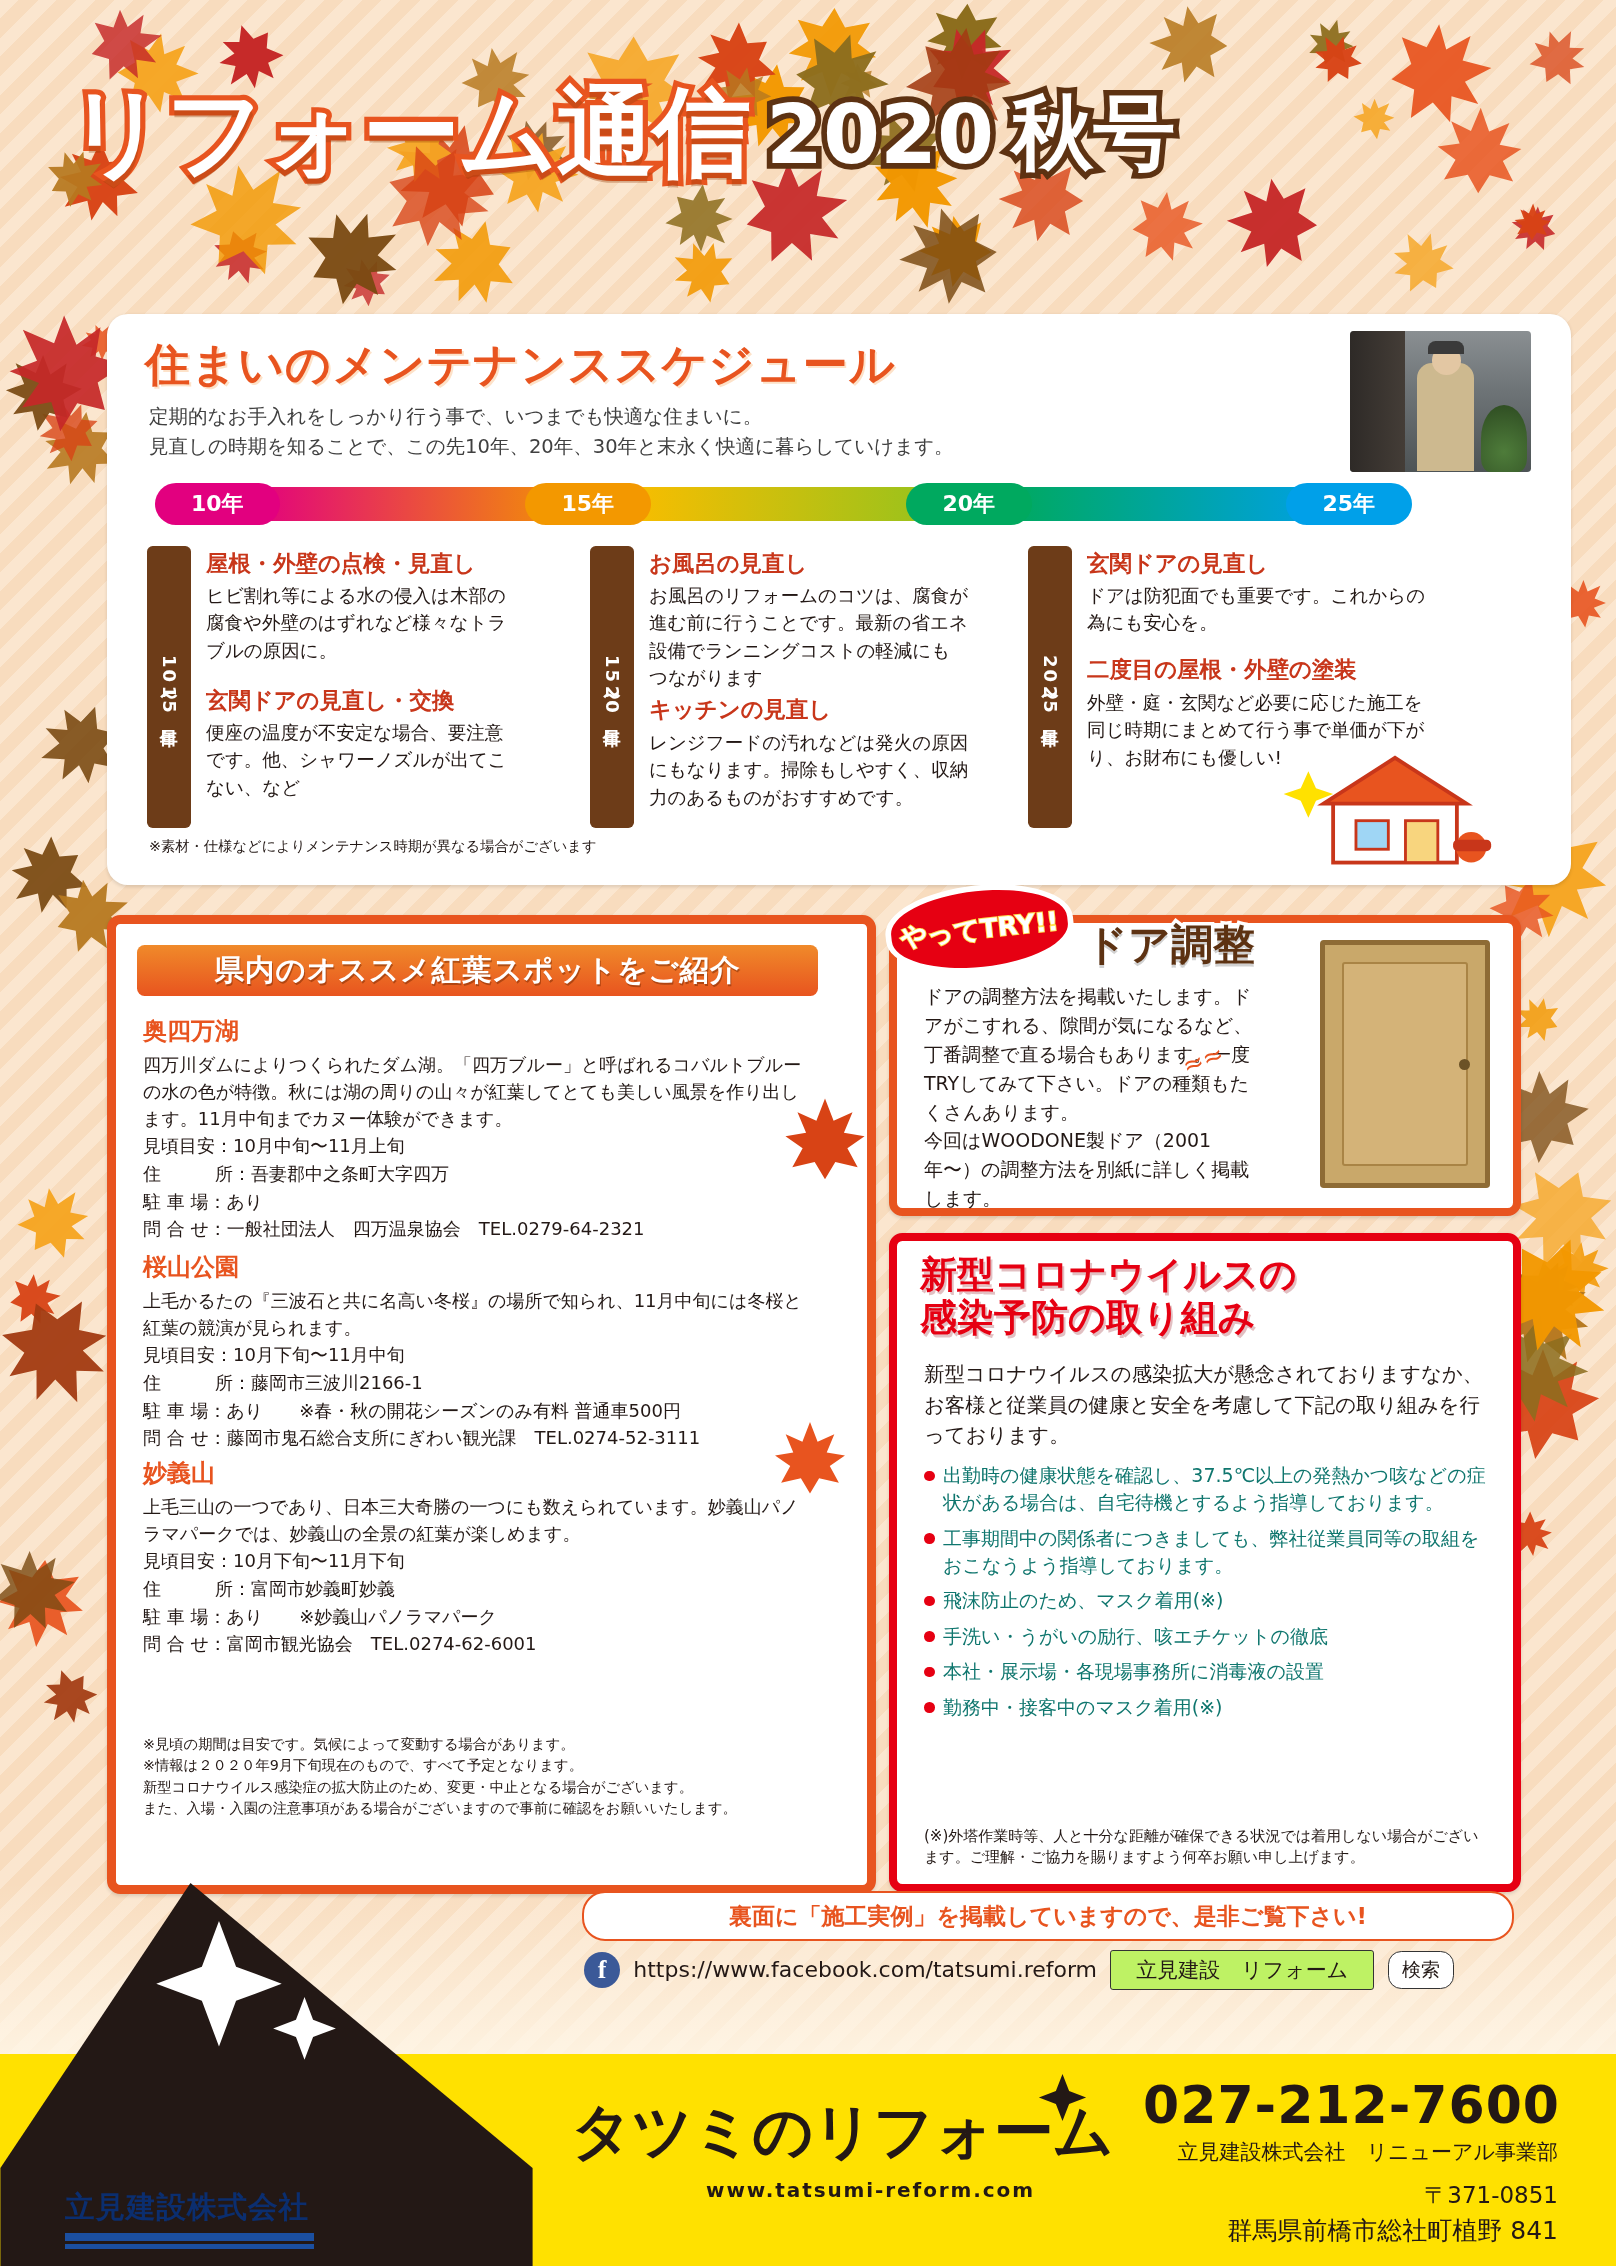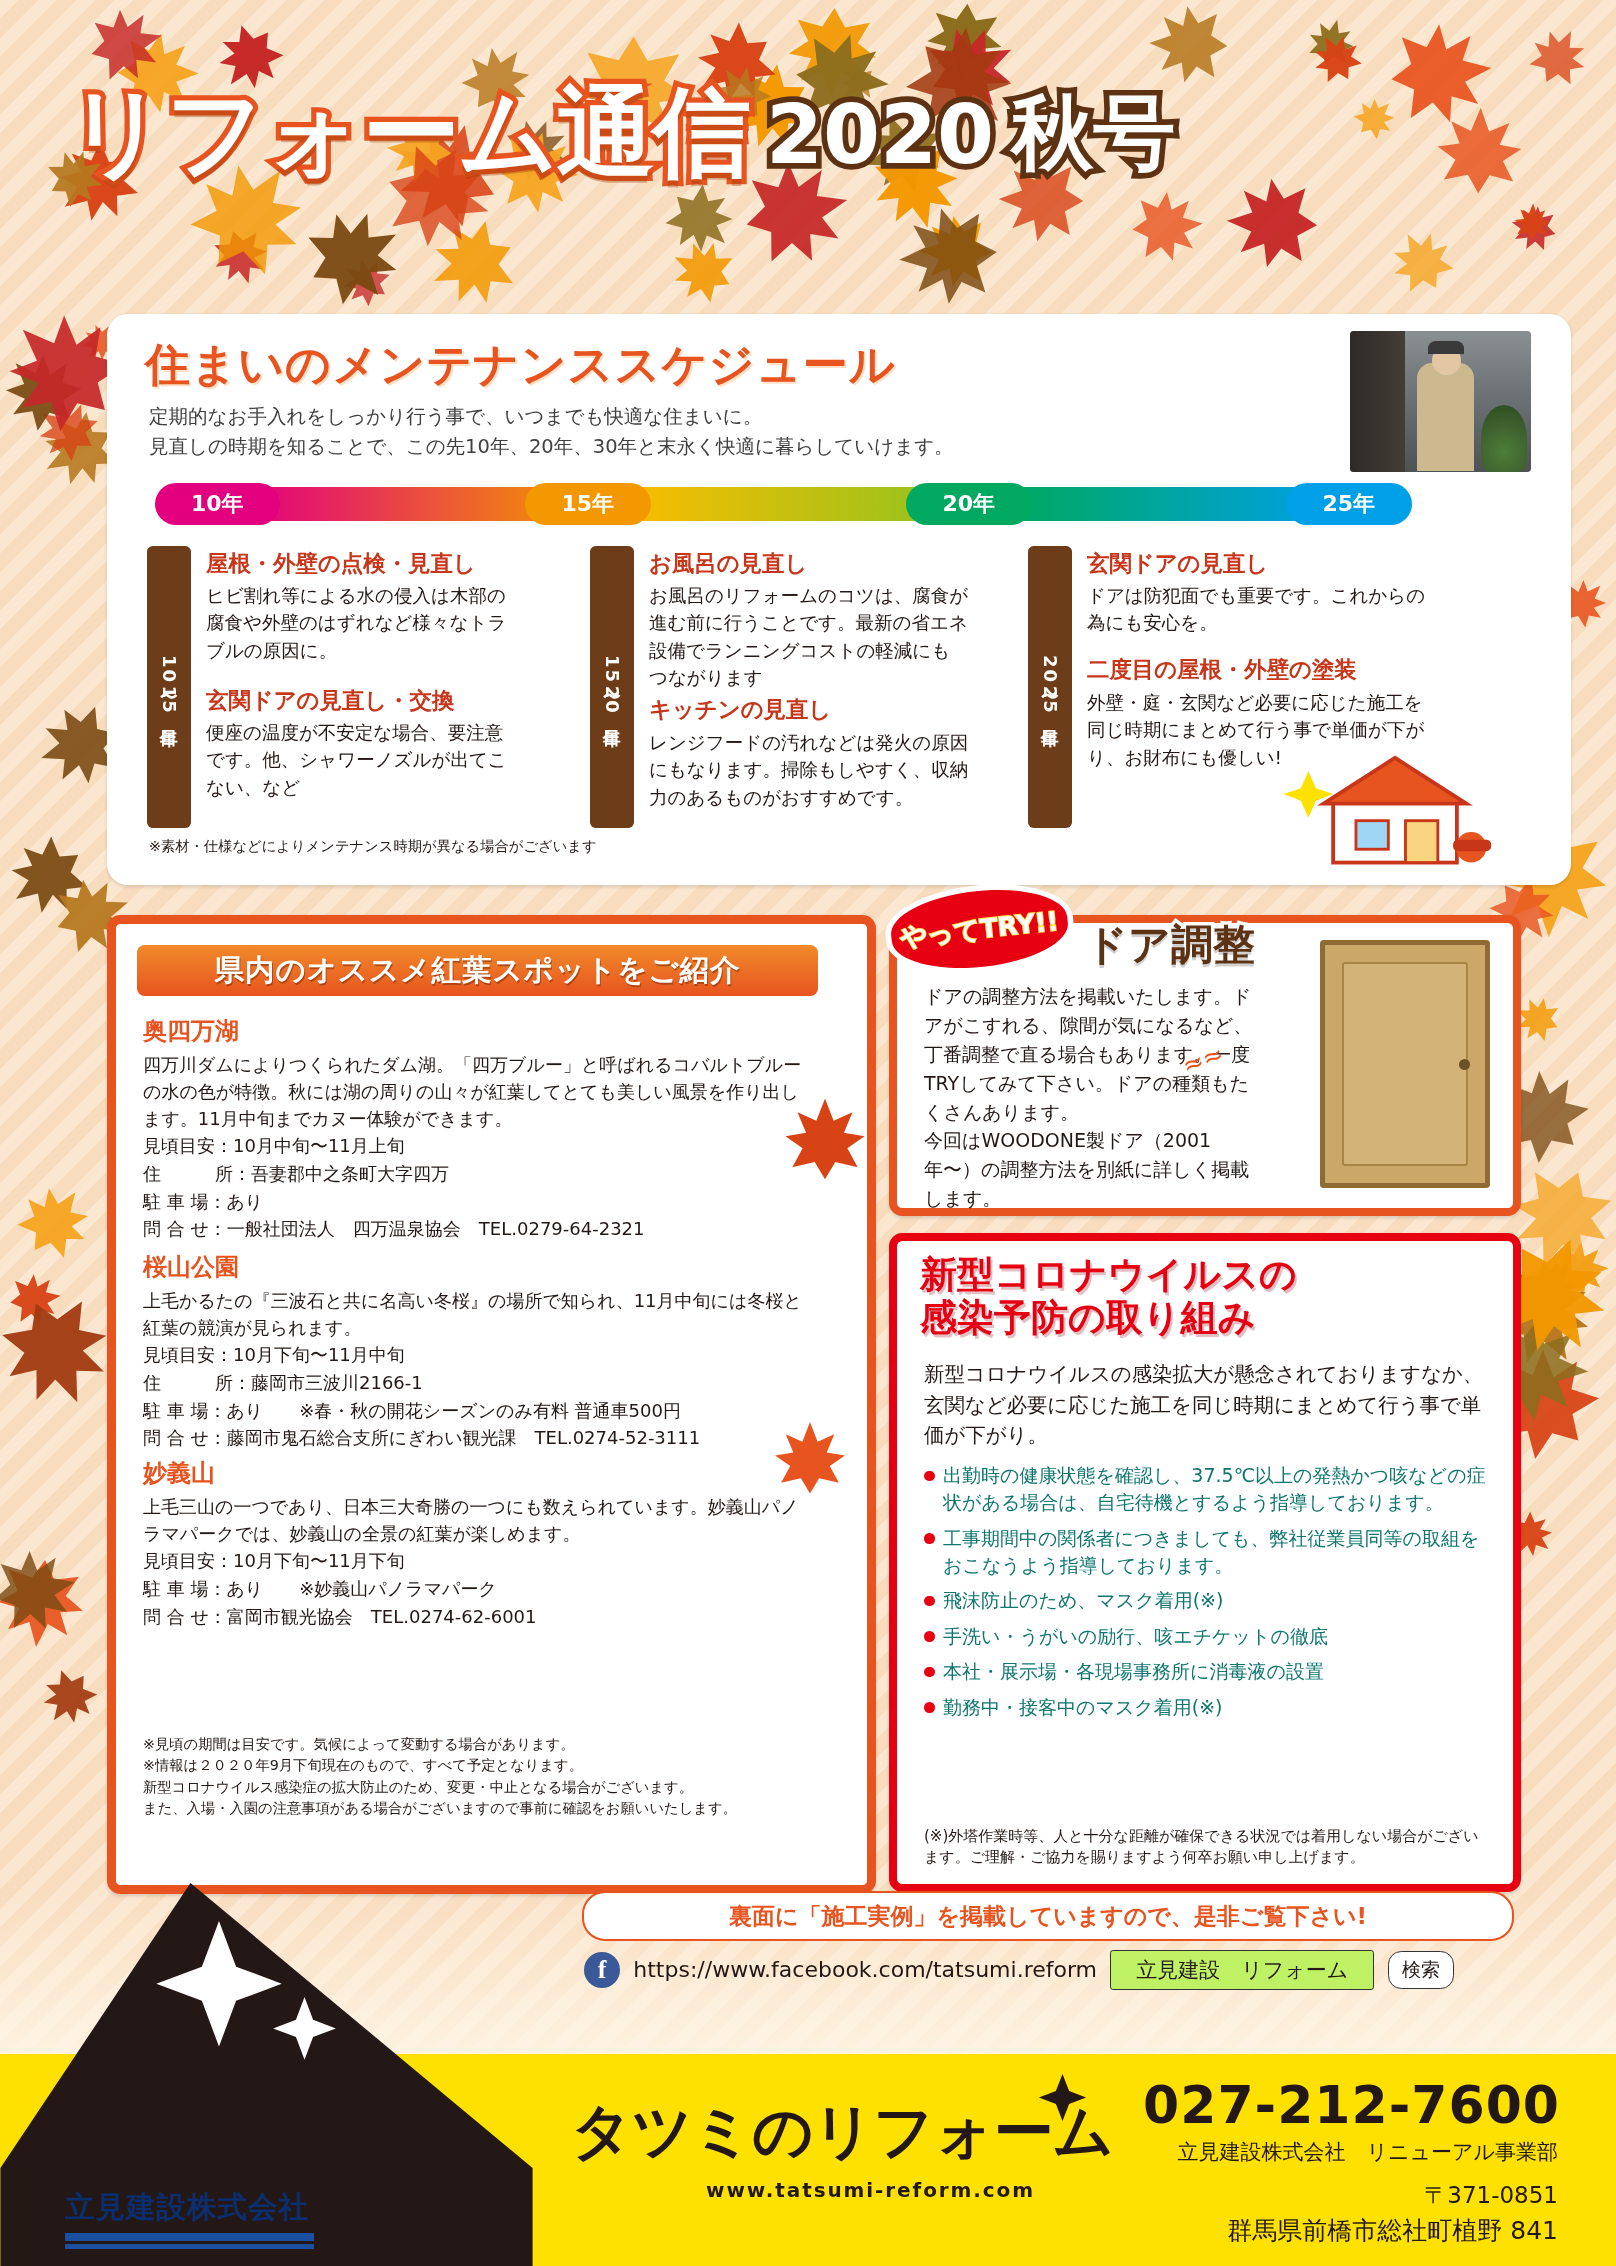--- a/index.html
+++ b/index.html
@@ -437,20 +437,21 @@
     <div class="meta">見頃目安：10月下旬〜11月中旬</div>
     <div class="meta">住　　　所：藤岡市三波川2166-1</div>
     <div class="meta">駐 車 場：あり　　※春・秋の開花シーズンのみ有料 普通車500円</div>
     <div class="meta">問 合 せ：藤岡市鬼石総合支所にぎわい観光課　TEL.0274-52-3111</div>
   </div>
 
   <div class="spot" style="top:533px;">
     <h3>妙義山</h3>
     <p>上毛三山の一つであり、日本三大奇勝の一つにも数えられています。妙義山パノラマパークでは、妙義山の全景の紅葉が楽しめます。</p>
     <div class="meta">見頃目安：10月下旬〜11月下旬</div>
+    <div class="meta">住　　　所：富岡市妙義町妙義</div>
     <div class="meta">駐 車 場：あり　　※妙義山パノラマパーク</div>
     <div class="meta">問 合 せ：富岡市観光協会　TEL.0274-62-6001</div>
   </div>
 
   <div class="foot-notes">
     <div>※見頃の期間は目安です。気候によって変動する場合があります。</div>
     <div>※情報は２０２０年9月下旬現在のもので、すべて予定となります。</div>
     <div>新型コロナウイルス感染症の拡大防止のため、変更・中止となる場合がございます。</div>
     <div>また、入場・入園の注意事項がある場合がございますので事前に確認をお願いいたします。</div>
   </div>
@@ -476,21 +477,21 @@
     <div class="knob"></div>
   </div>
   <div class="squig">≈≈</div>
 </div>
 
 <div class="panel" id="panel-covid">
   <div class="covid-title">
     <div>新型コロナウイルスの</div>
     <div>感染予防の取り組み</div>
   </div>
-  <div class="covid-lead">新型コロナウイルスの感染拡大が懸念されておりますなか、玄関など必要に応じた施工を同じ時期にまとめて行う事で単価が下がり。</div>
+  <div class="covid-lead">新型コロナウイルスの感染拡大が懸念されておりますなか、お客様と従業員の健康と安全を考慮して下記の取り組みを行っております。</div>
   <ul class="covid-list">
     <li>出勤時の健康状態を確認し、37.5℃以上の発熱かつ咳などの症状がある場合は、自宅待機とするよう指導しております。</li>
     <li>工事期間中の関係者につきましても、弊社従業員同等の取組をおこなうよう指導しております。</li>
     <li>飛沫防止のため、マスク着用(※)</li>
     <li>手洗い・うがいの励行、咳エチケットの徹底</li>
     <li>本社・展示場・各現場事務所に消毒液の設置</li>
     <li>勤務中・接客中のマスク着用(※)</li>
   </ul>
   <div class="covid-foot">(※)外塔作業時等、人と十分な距離が確保できる状況では着用しない場合がございます。ご理解・ご協力を賜りますよう何卒お願い申し上げます。</div>
 </div>

